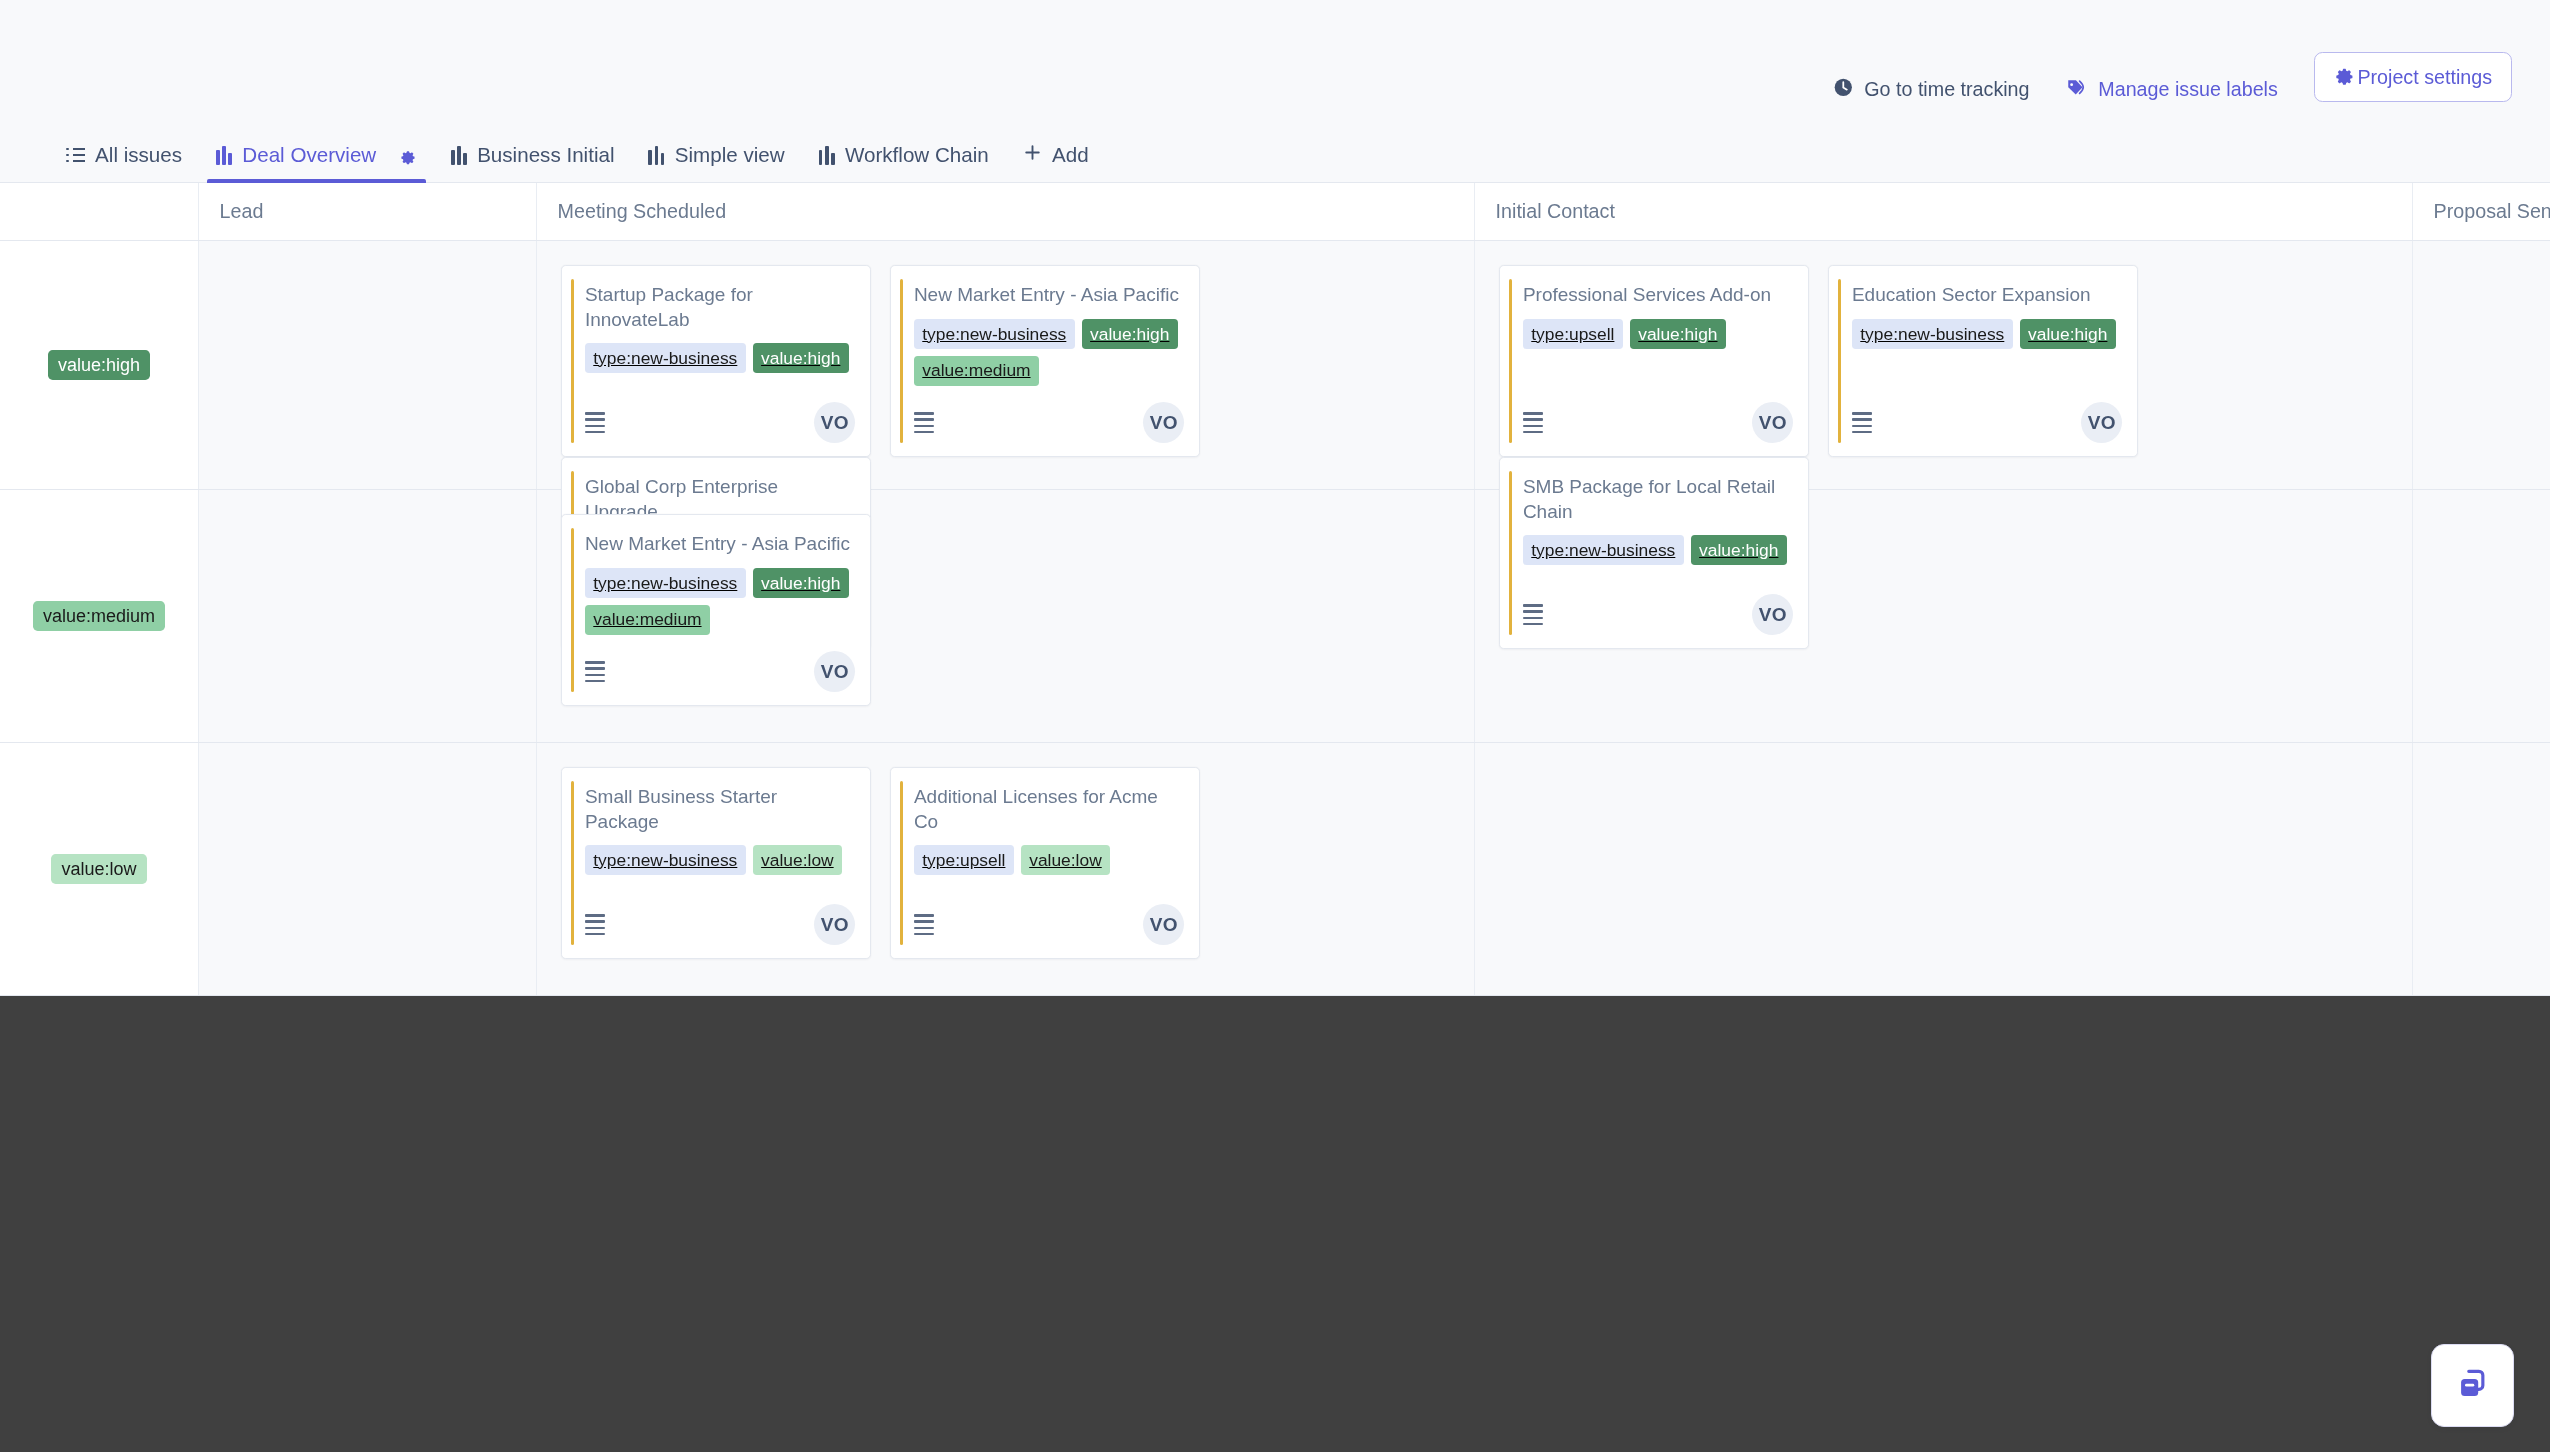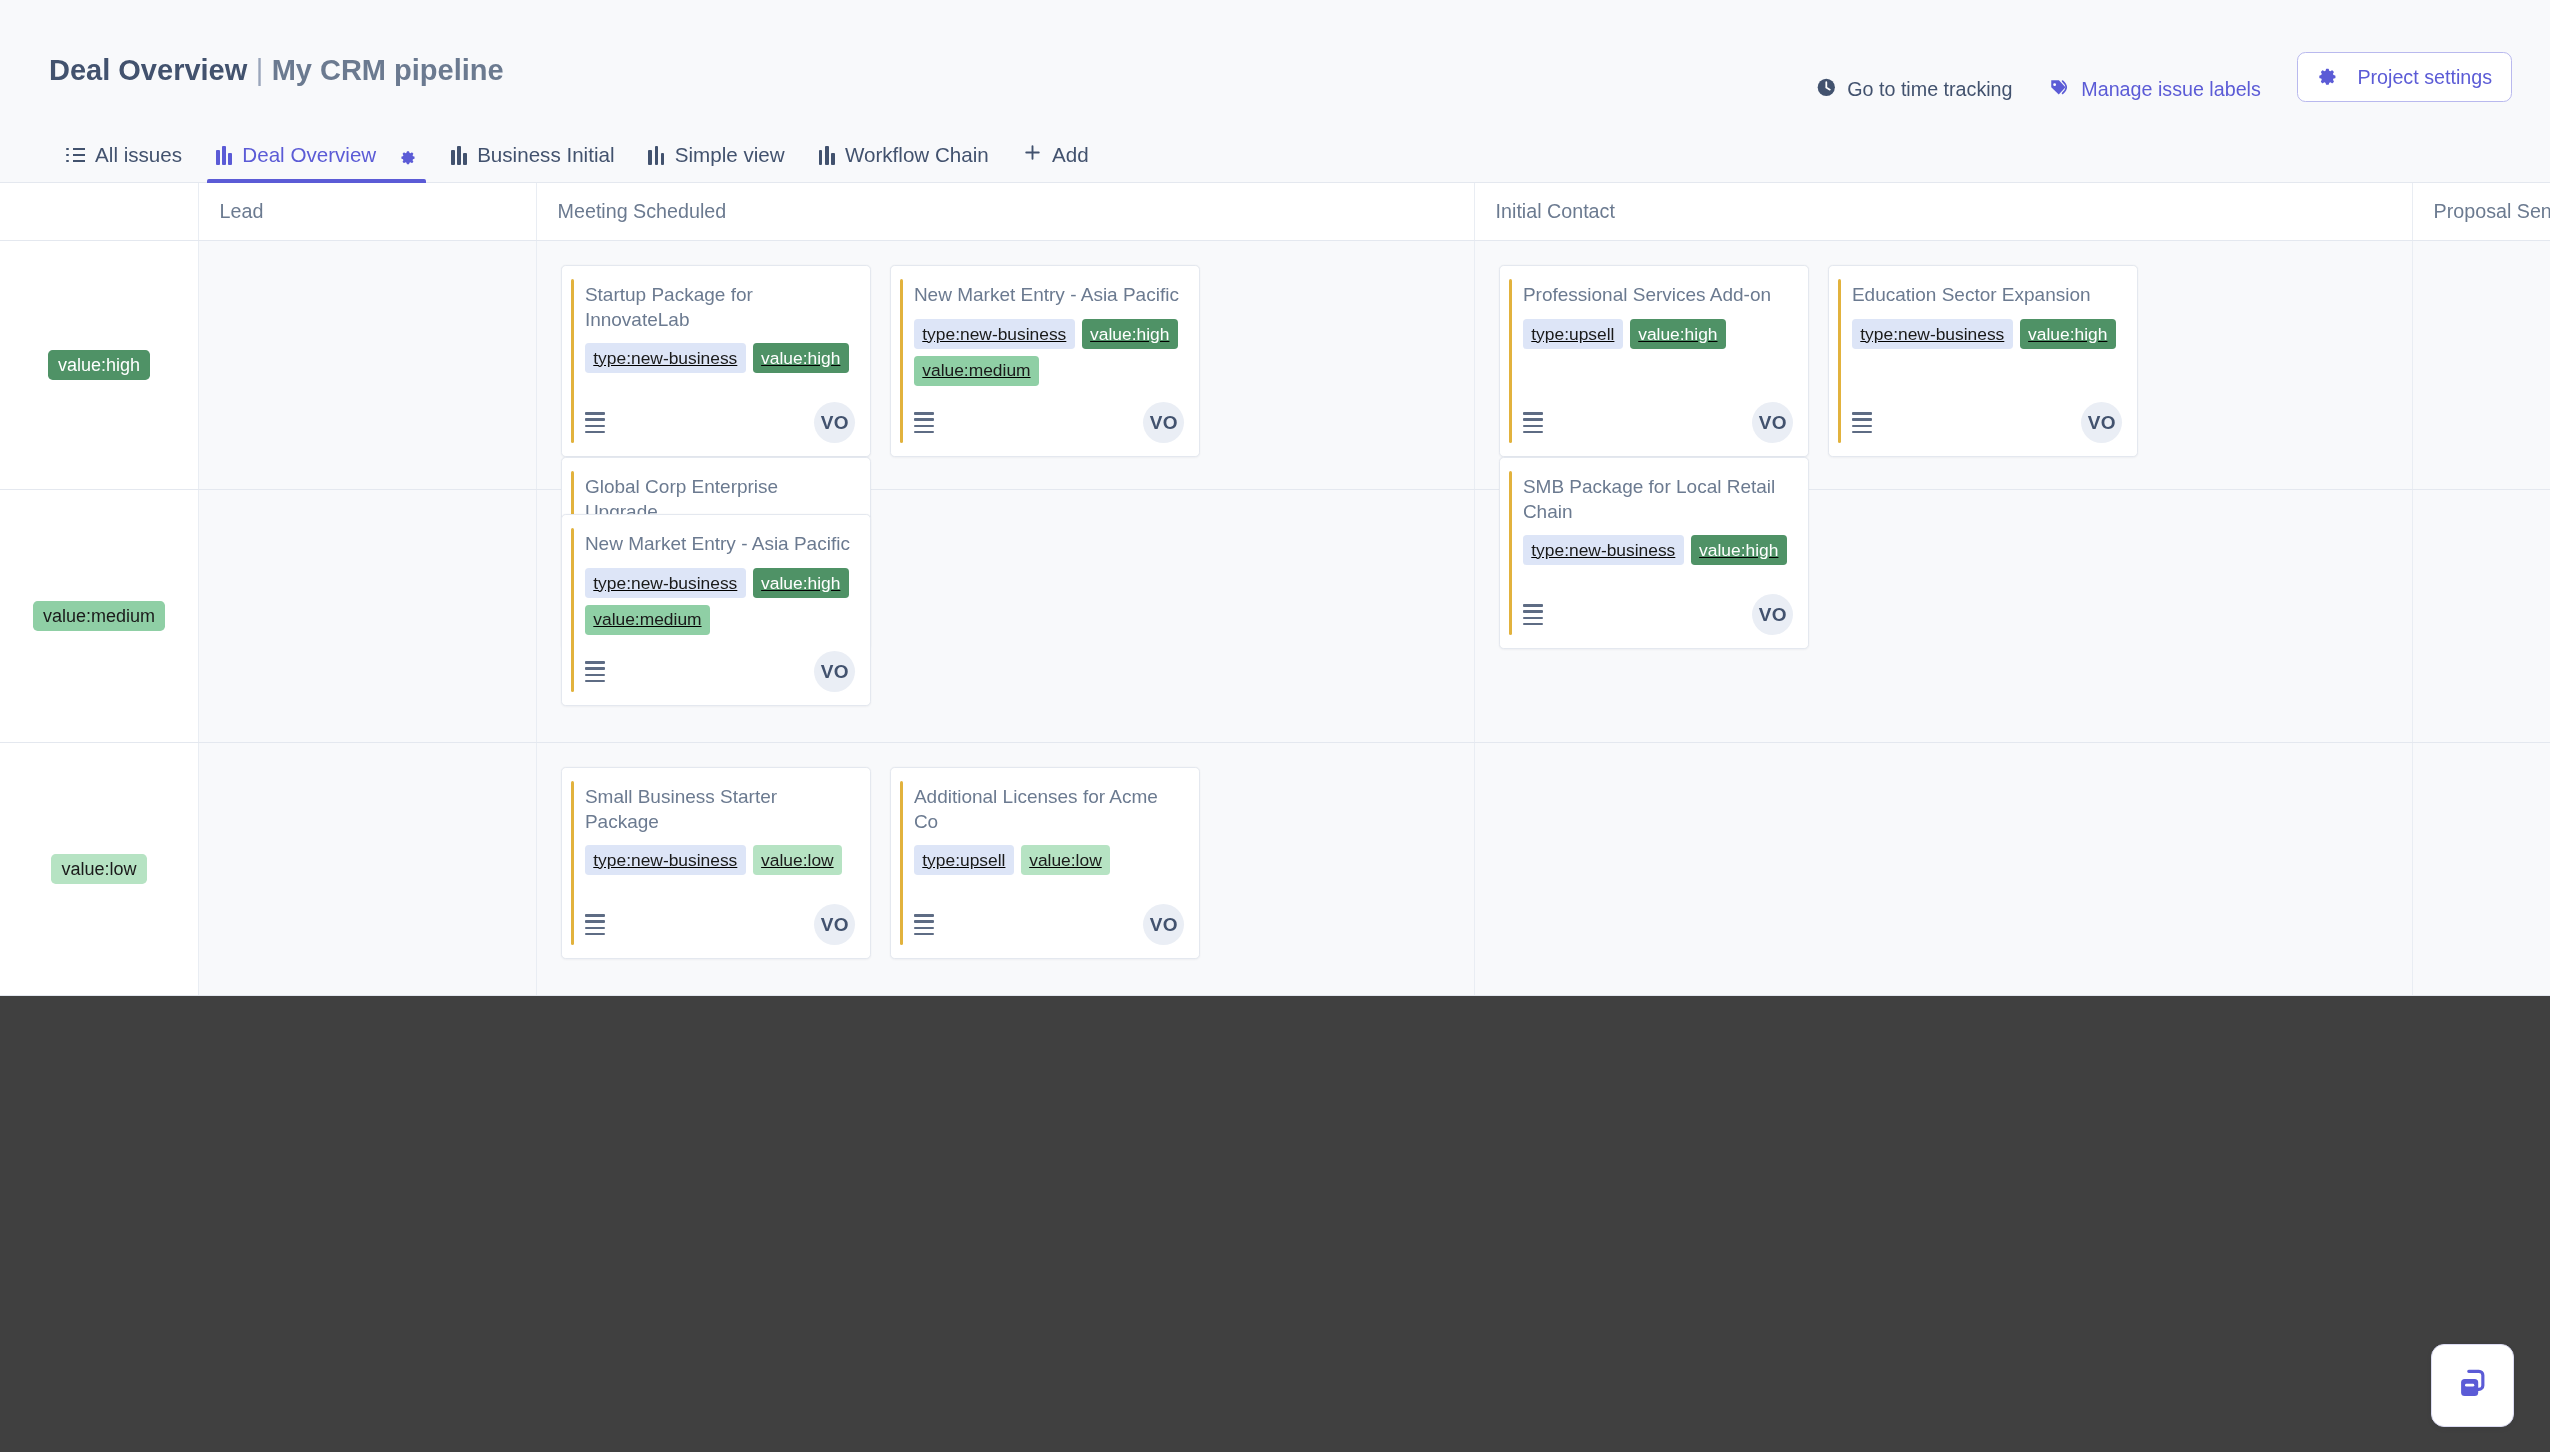--- a/index.html
+++ b/index.html
@@ -31,21 +31,21 @@
     right: 38px; top: 52px;
     display: flex; align-items: flex-end; gap: 36px;
   }
   .top-action {
     display: flex; align-items: center; gap: 10.3px;
     font-size: 19.7px; color: #42526e;
     white-space: nowrap; cursor: pointer;
   }
   .top-action.link { color: #5b5bd6; }
   .btn-outline {
-    display: flex; align-items: center; gap: 20px;
+    display: flex; align-items: center; gap: 3px;
     border: 1.4px solid #b9b9ee;
     border-radius: 8.4px;
     padding: 11.3px 19px;
     color: #5b5bd6; font-size: 19.7px;
     background: #ffffff;
     white-space: nowrap; cursor: pointer;
   }
 
   
   .tabbar {
@@ -202,23 +202,20 @@
     border-radius: 13px;
     display: flex; align-items: center; justify-content: center;
     box-shadow: 0 1.9px 5.6px rgba(30,40,60,0.07);
     cursor: pointer;
   }
 </style>
 </head>
 <body>
 
 <div class="topbar">
-  <div class="page-title">
-    <span>Deal Overview</span><span class="sep">|</span><span class="sub">My CRM pipeline</span>
-  </div>
 
   <div class="top-actions">
     <div class="top-action">
       <span>
         <svg width="20.6" height="20.6" viewBox="0 0 22 22">
             <circle cx="11" cy="11" r="9.2" fill="#42526e"></circle>
             <path d="M11 5.6v5.6l3.8 2.3" stroke="#ffffff" stroke-width="1.9" fill="none" stroke-linecap="round"></path>
           </svg>
       </span>
       <span>Go to time tracking</span>

